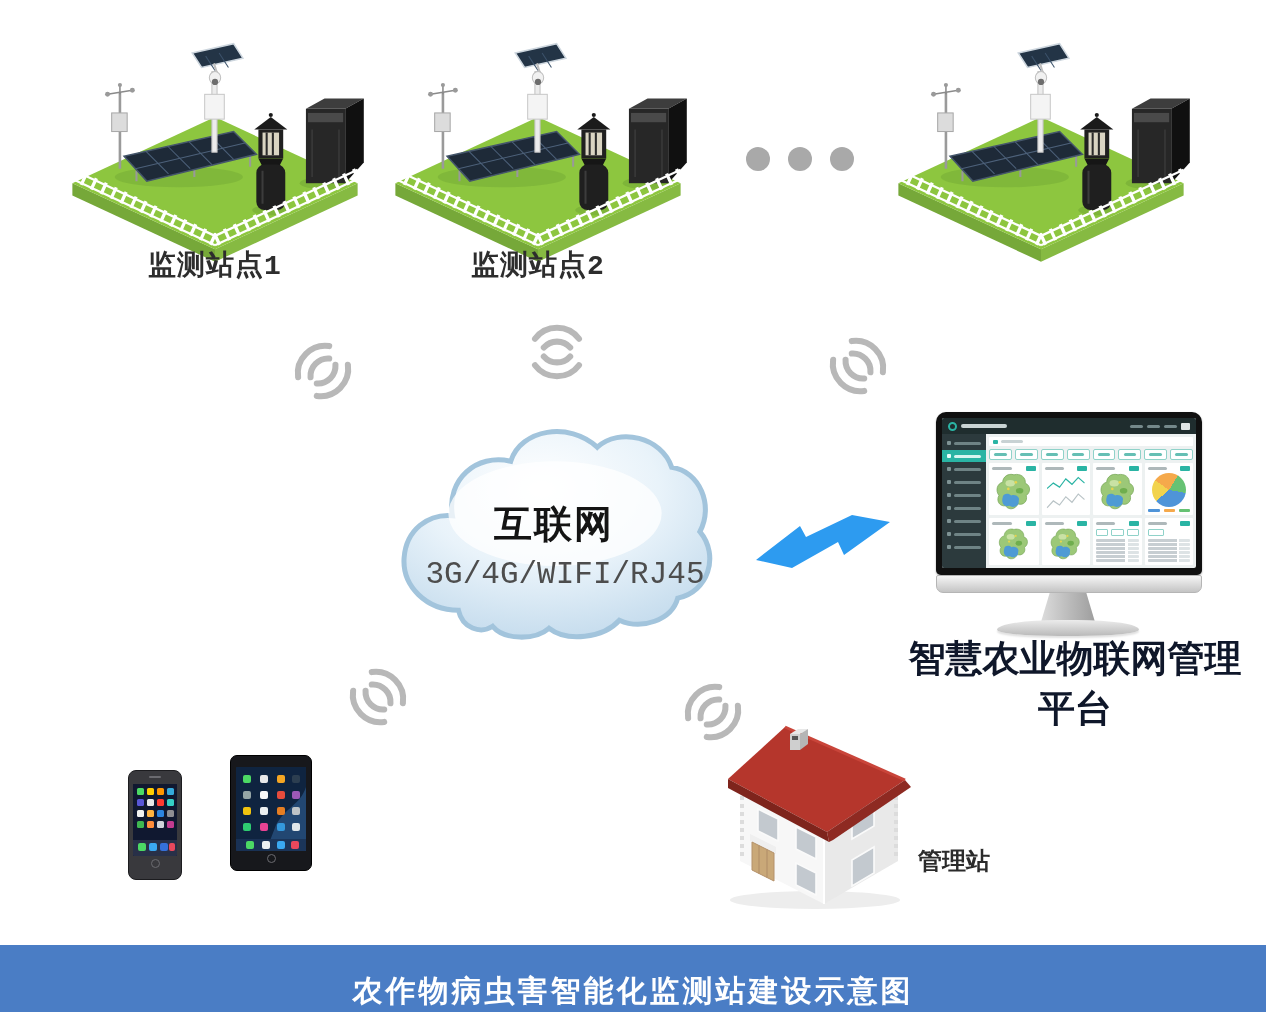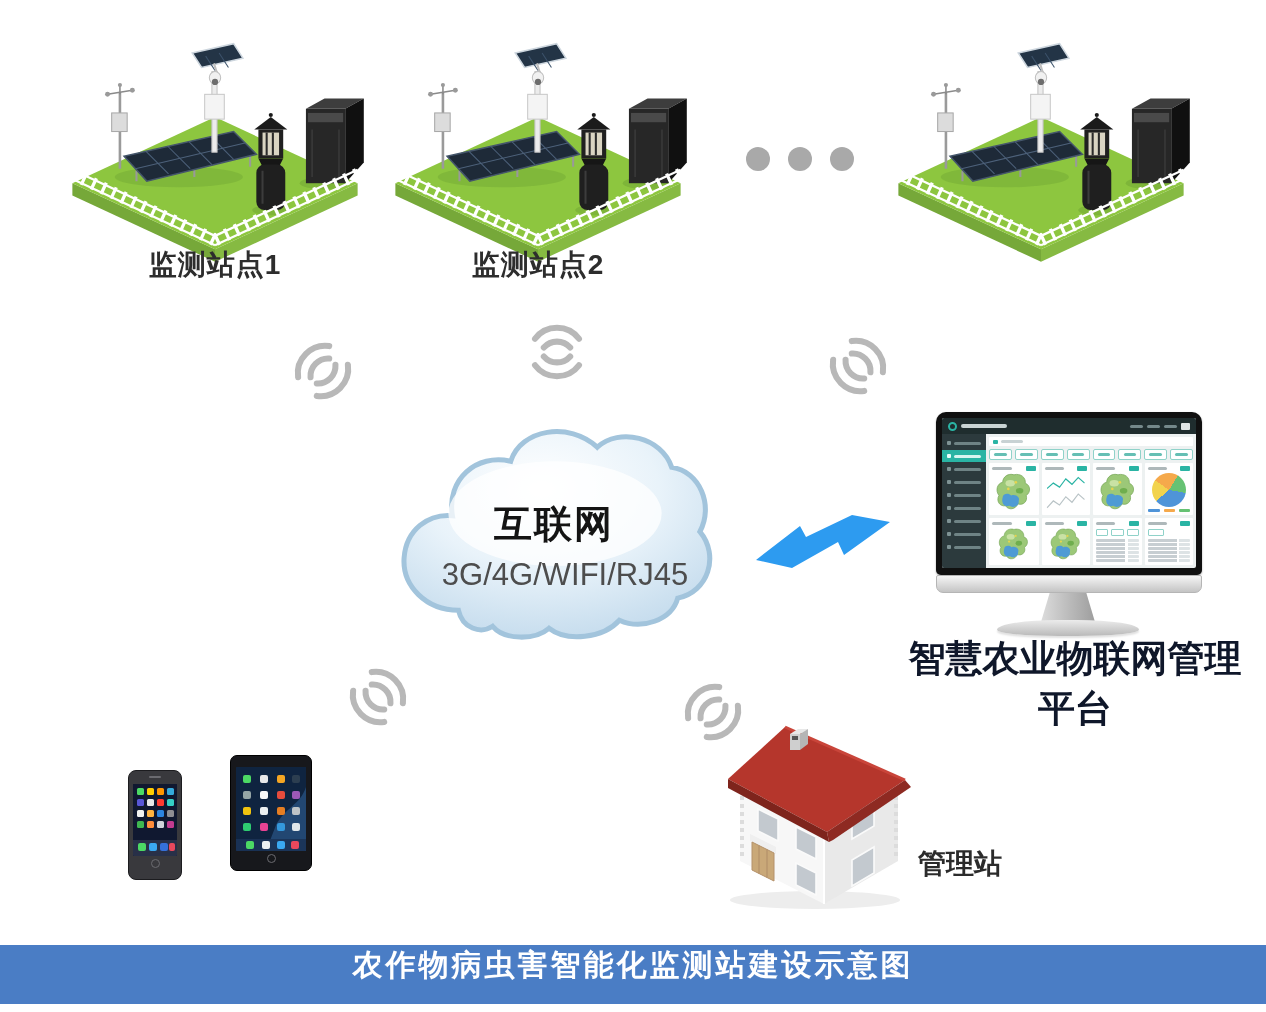--- a/index.html
+++ b/index.html
@@ -1,17 +1,17 @@
 <!DOCTYPE html>
 <html><head>
 <meta charset="utf-8">
 <style>
   html,body{margin:0;padding:0;background:#fff;}
   .canvas{position:relative;width:1266px;height:1012px;background:#ffffff;overflow:hidden;
-          font-family:Liberation Sans, sans-serif;}
+          font-family:Liberation Mono, monospace;}
   .abs{position:absolute;}
 
   
   .station-label{position:absolute;width:310px;text-align:center;font-size:28px;font-weight:700;
                  color:#2d2d2d;letter-spacing:1px;}
 
   
   .dots{position:absolute;display:flex;gap:18px;}
   .dots i{width:24px;height:24px;border-radius:50%;background:#a9a9a9;display:block;}
 
@@ -87,25 +87,25 @@
   .phone .spk{width:12px;height:2px;background:#6b6b70;border-radius:2px;margin:-8px auto 6px;}
   .phone .scr{width:100%;height:72px;border-radius:1px;overflow:hidden;background:#0b0f22;}
   .phone .home,.tablet .home{width:9px;height:9px;border:1px solid #6b6b70;border-radius:50%;
         margin:3px auto 0;box-sizing:border-box;}
   .tablet{position:absolute;left:230px;top:755px;width:82px;height:116px;background:#17181c;
           border:1px solid #000;border-radius:7px;box-sizing:border-box;padding:11px 5px 10px;}
   .tablet .scr{width:100%;height:84px;border-radius:1px;overflow:hidden;
                background:linear-gradient(135deg,#0e2038 0%,#122c4e 55%,#3a5f8a 100%);}
 
   
-  .house-label{position:absolute;left:918px;top:845px;font-size:28px;font-weight:700;color:#2b2b2b;}
-
-  
-  .banner{position:absolute;left:0;top:945px;width:1266px;height:59px;background:#4a7dc5;
-          display:flex;align-items:flex-start;justify-content:center;}
+  .house-label{position:absolute;left:918px;top:845px;font-size:24px;font-weight:700;color:#2b2b2b;}
+
+  
+  .banner{position:absolute;left:0;top:945px;width:1266px;height:67px;background:#4a7dc5;
+          display:flex;align-items:flex-end;justify-content:center;}
   .banner span{color:#ffffff;font-size:30px;font-weight:600;letter-spacing:3px;}
 </style>
 </head>
 <body>
 
 <div class="canvas">
 
   <svg width="0" height="0" style="position:absolute">
     <defs>
       <radialGradient id="cloudfill" cx="45%" cy="28%" r="85%">

